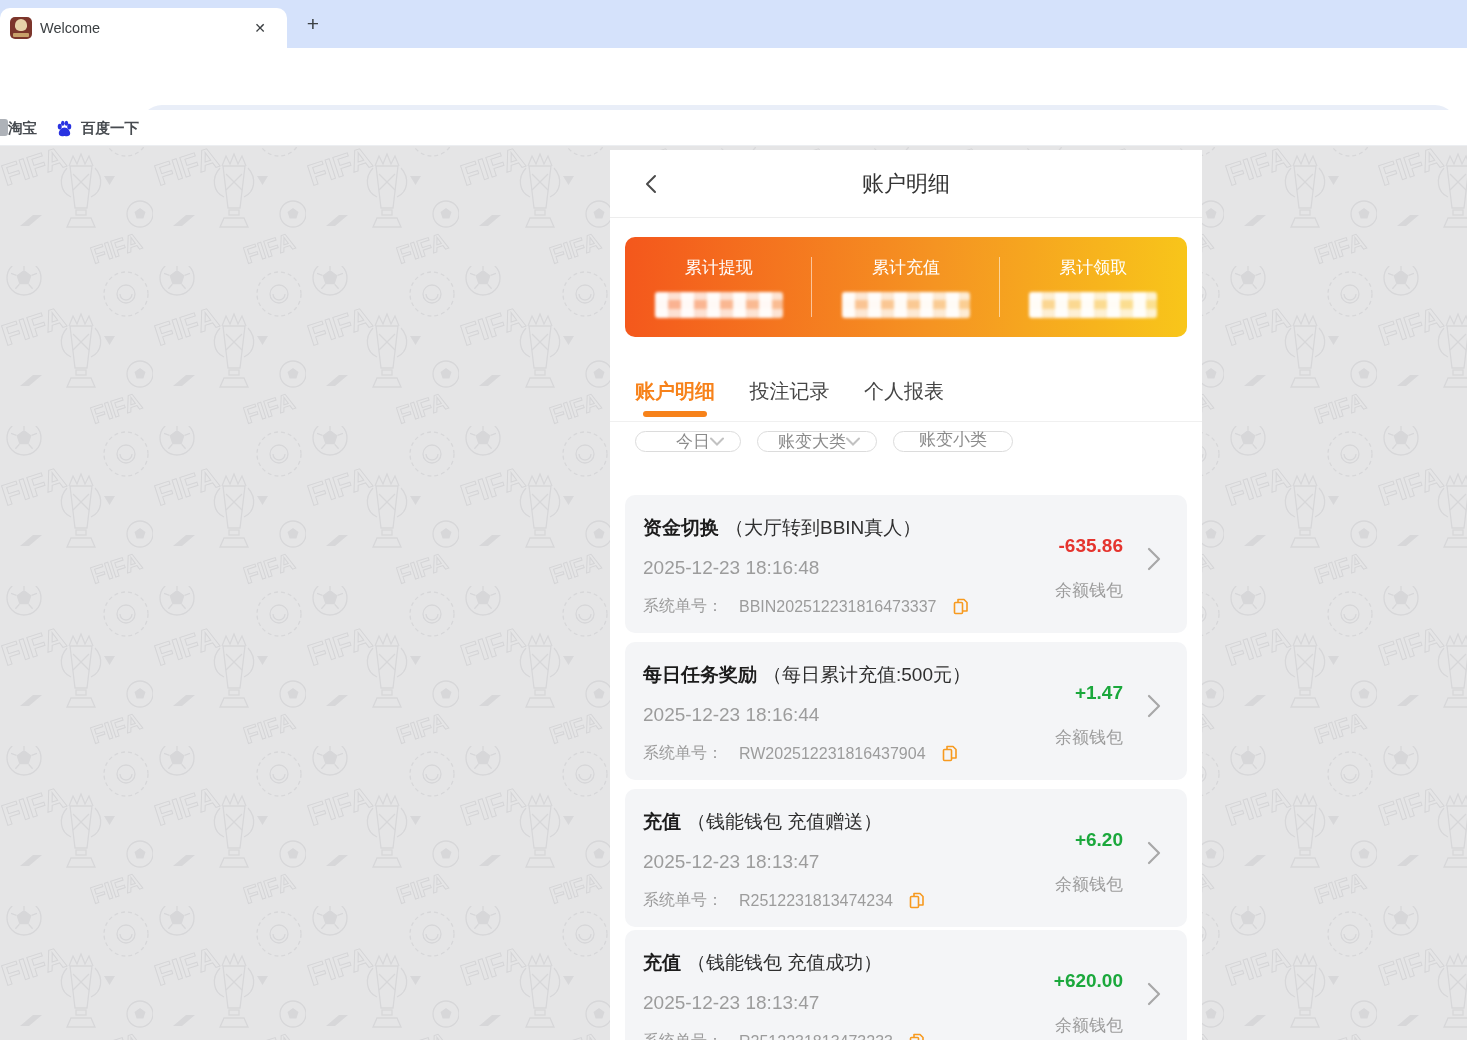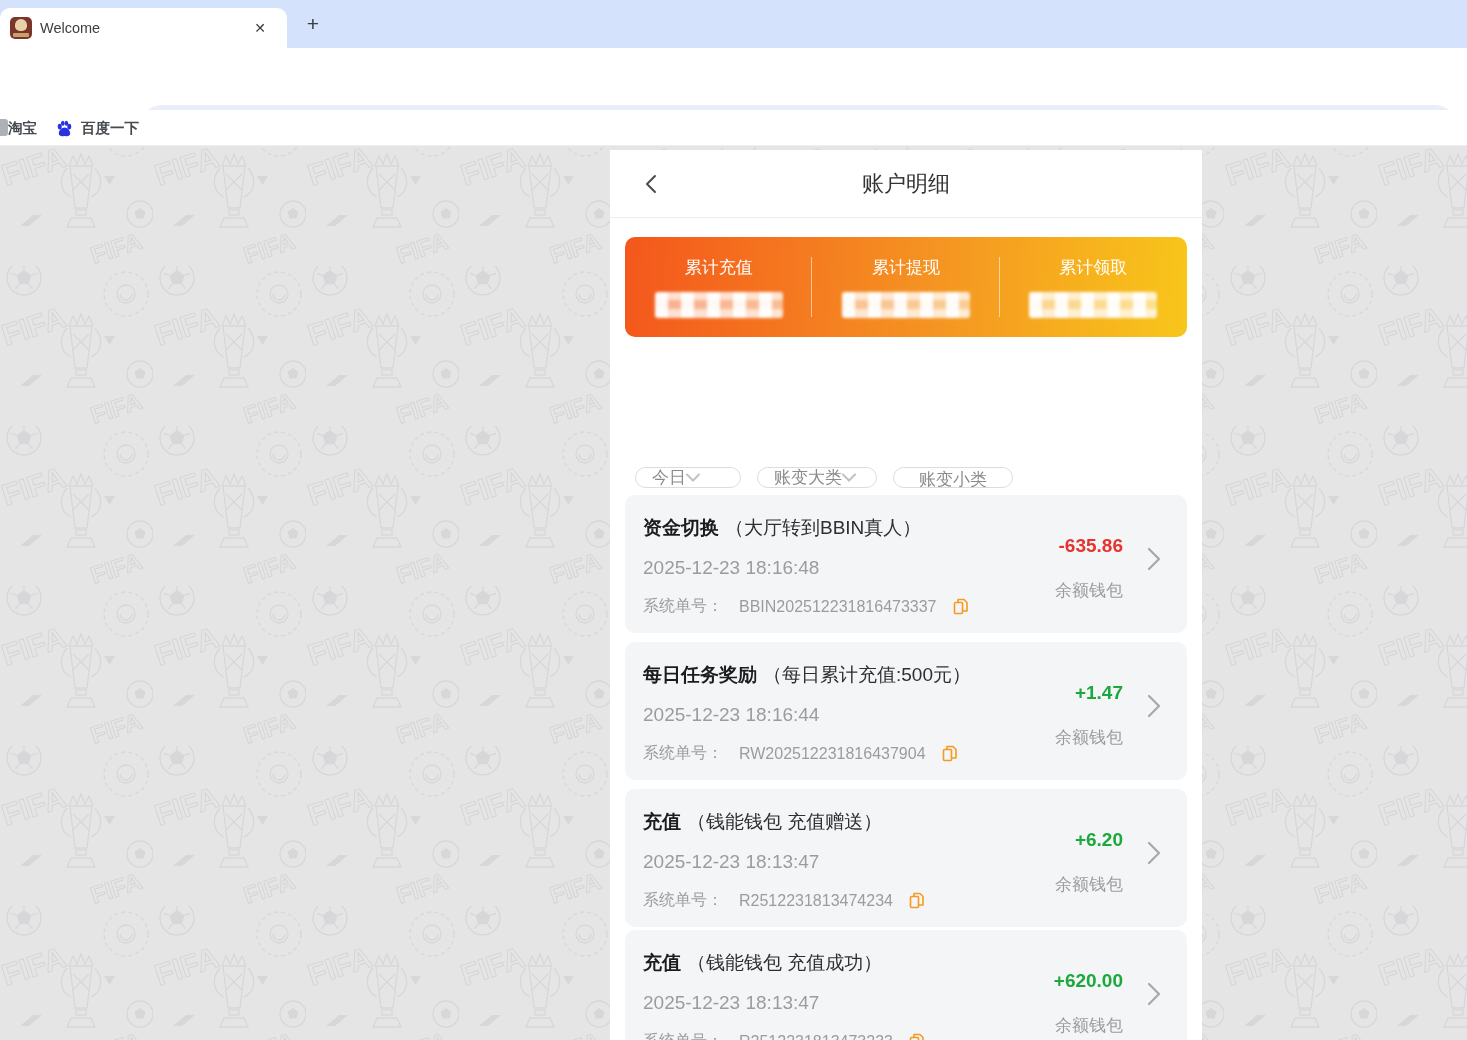--- a/index.html
+++ b/index.html
@@ -44,21 +44,21 @@
       repeating-linear-gradient(90deg, rgba(255,255,255,.95) 0 13px, rgba(255,255,255,.35) 13px 26px),
       repeating-linear-gradient(0deg, rgba(255,255,255,.7) 0 9px, rgba(255,255,255,.25) 9px 18px); }
   .sum-div { position:absolute; right:0; top:20px; width:1px; height:60px; background:rgba(255,255,255,.55); }
 
   .tabsrow { position:absolute; top:215px; left:0; right:0; height:57px; border-bottom:1px solid #f0f0f0; padding-left:25px; }
   .tab-item { display:inline-block; margin-right:30px; font-size:20px; line-height:52px; color:#454545; position:relative; cursor:pointer; }
   .tab-item.active { color:#f7821a; font-weight:bold; }
   .tab-item.active::after { content:""; position:absolute; left:50%; transform:translateX(-50%); bottom:0px; width:64px; height:6px; border-radius:3px; background:#f7821a; }
 
   .filters { position:absolute; top:281px; left:25px; display:flex; gap:16px; }
-  .pill { height:21px; border:1px solid #dcdcdc; border-radius:20px; background:#fff; display:flex; align-items:center; justify-content:flex-start; padding:0 16px; color:#8b8b8b; font-size:17px; cursor:pointer;margin-top:36px; }
+  .pill { height:21px; border:1px solid #dcdcdc; border-radius:20px; background:#fff; display:flex; align-items:center; justify-content:flex-end; padding:0 16px; color:#8b8b8b; font-size:17px; cursor:pointer; }
   .pill-1 { width:106px; } .pill-2 { width:120px;font-family:Liberation Serif, serif; } .pill-3 { width:120px;flex-direction:column; }
 
   .card { position:absolute; left:15px; width:562px; height:138px; background:#f4f5f7; border-radius:10px;text-align:center; }
   .c1 { top:345px; } .c2 { top:492px; } .c3 { top:639px; } .c4 { top:780px; }
   .card-titlerow { position:absolute; left:18px; top:20px; white-space:nowrap; }
   .card-title { font-size:19px; font-weight:bold; color:#1c1c1c; }
   .card-sub { font-size:19px; color:#2f2f2f; margin-left:6px; }
   .card-time { position:absolute; left:18px; top:62px; font-size:19px; color:#9c9c9c; }
   .card-order { position:absolute; left:18px; top:101px; font-size:16px; color:#9c9c9c; display:flex; align-items:center; gap:16px; }
   .card-amount { position:absolute; right:64px; top:40px; font-size:19px; font-weight:600; }
@@ -171,35 +171,40 @@
 
     <div class="panel-header">
       <svg class="back-btn" viewBox="0 0 24 24">
         <path d="M15 4 L7 12 L15 20" fill="none" stroke="#4a4a4a" stroke-width="2" stroke-linejoin="round" stroke-linecap="round"></path>
       </svg>
       <div class="panel-title">账户明细</div>
     </div>
 
     <div class="summary">
       <div class="sum-col">
+        <div class="sum-label">累计提现</div>
+        <div class="sum-mosaic"></div>
+        <div class="sum-div"></div>
+      </div>
+      <div class="sum-col">
         <div class="sum-label">累计充值</div>
         <div class="sum-mosaic"></div>
         <div class="sum-div"></div>
       </div>
       <div class="sum-col">
-        <div class="sum-label">累计提现</div>
-        <div class="sum-mosaic"></div>
-        <div class="sum-div"></div>
-      </div>
-      <div class="sum-col">
         <div class="sum-label">累计领取</div>
         <div class="sum-mosaic"></div>
       </div>
     </div>
 
+    <div class="tabsrow">
+      <span class="tab-item active">账户明细</span>
+      <span class="tab-item">投注记录</span>
+      <span class="tab-item">个人报表</span>
+    </div>
 
     <div class="filters">
       <div class="pill pill-1">
         <span>今日</span>
         <svg width="14" height="9" viewBox="0 0 14 9">
             <path d="M1 1.5 L7 7.5 L13 1.5" fill="none" stroke="#c2c2c2" stroke-width="2" stroke-linecap="round"></path>
           </svg>
       </div>
       <div class="pill pill-2">
         <span>账变大类</span>

